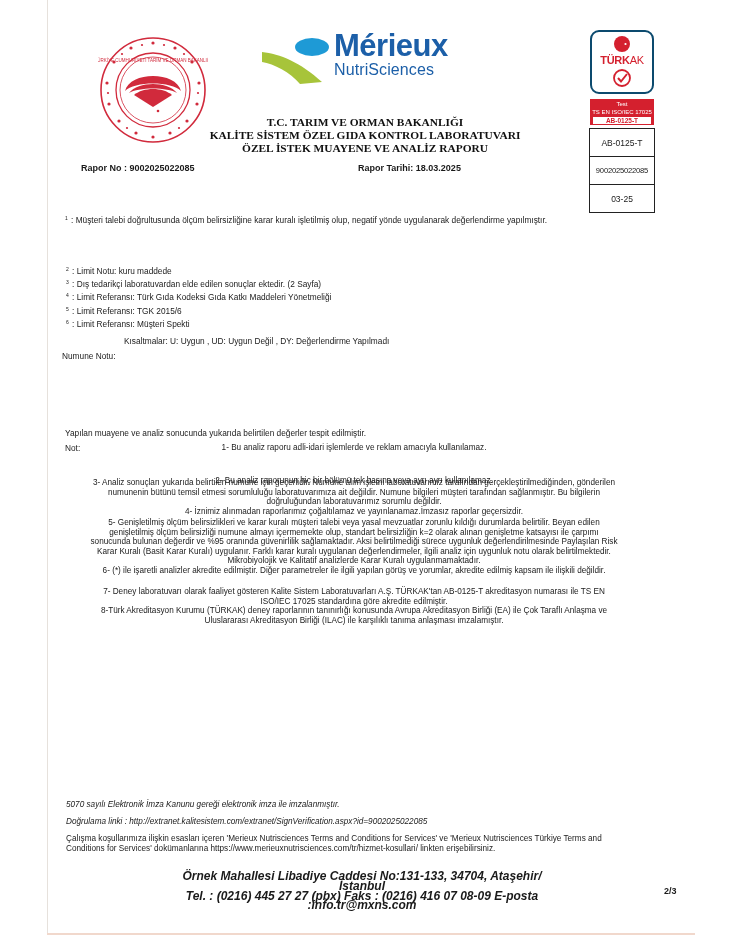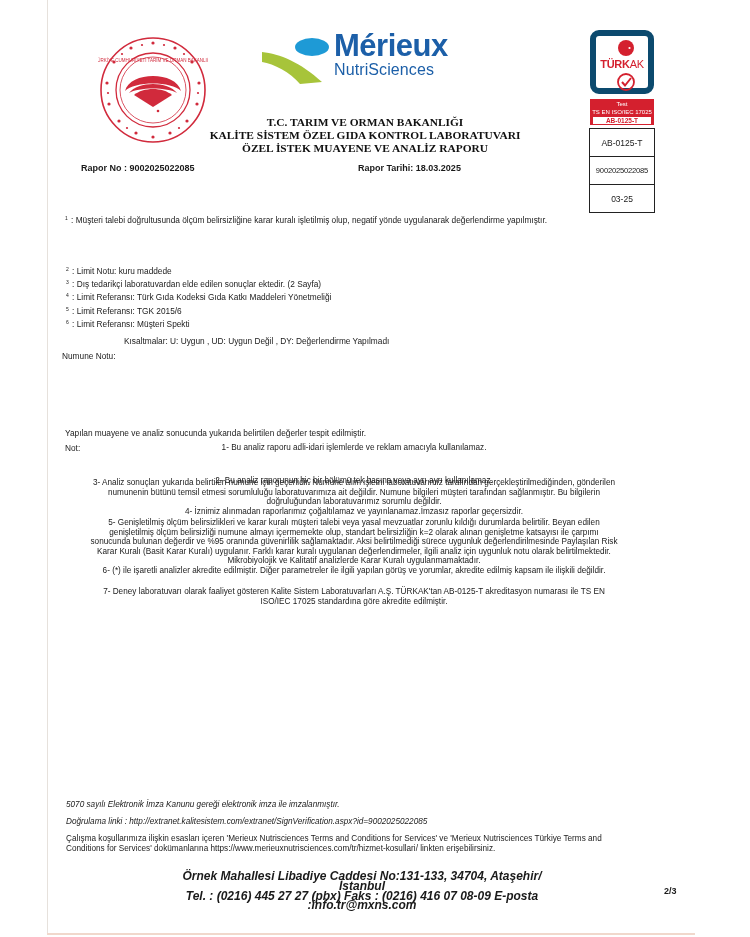--- a/index.html
+++ b/index.html
@@ -15,21 +15,21 @@
 
   
   .seal { left: 98px; top: 35px; width: 110px; height: 110px; }
 
   
   .logo { left: 260px; top: 32px; width: 250px; height: 55px; }
   .logo .brand-top { position: absolute; left: 74px; top: -4px; font-family: "Liberation Sans", sans-serif; font-weight: bold; font-size: 31px; color: #1c5fa8; letter-spacing: -0.5px; }
   .logo .brand-bottom { position: absolute; left: 74px; top: 29px; font-family: "Liberation Sans", sans-serif; font-size: 16px; color: #1c5fa8; letter-spacing: 0.1px; }
 
   
-  .turkak-box { left: 590px; top: 30px; width: 64px; height: 64px; border: 6px solid #0c4a6e; border-radius: 9px; box-sizing: border-box; }
+  .turkak-box { left: 590px; top: 30px; width: 64px; height: 64px; border: 2px solid #0c4a6e; border-radius: 9px; box-sizing: border-box; }
   .turkak-word { position: absolute; left: 0; right: 0; top: 22px; text-align: center; font-size: 11px; font-weight: bold; letter-spacing: -0.3px; }
   .turkak-word .tk1 { color: #d4202e; }
   .turkak-word .tk2 { color: #d4202e; font-weight: normal; }
   .turkak-band { left: 590px; top: 99px; width: 64px; height: 26px; background: #d4202e; color: #fff; font-size: 6px; text-align: center; line-height: 8px; box-sizing: border-box; padding-top: 1px; }
   .turkak-band .accno { display: block; background: #fff; color: #d4202e; margin: 1px 3px 0 3px; font-size: 6.5px; line-height: 7px; font-weight: bold; }
 
   .id-table { left: 589px; top: 128px; width: 66px; border: 1px solid #222; border-collapse: collapse; }
   .id-table td { border: 1px solid #222; text-align: center; font-size: 8.5px; height: 27px; padding: 0; }
   .id-table td.small { font-size: 7.6px; letter-spacing: -0.2px; }
 
@@ -175,20 +175,21 @@
 <div class="abs notes n3">
   <div>3- Analiz sonuçları yukarıda belirtilen numune için geçerlidir. Numune alım işlemi laboratuvarımız tarafından gerçekleştirilmediğinden, gönderilen numunenin bütünü temsil etmesi sorumluluğu laboratuvarımıza ait değildir. Numune bilgileri müşteri tarafından sağlanmıştır. Bu bilgilerin doğruluğundan laboratuvarımız sorumlu değildir.</div>
   <div>4- İznimiz alınmadan raporlarımız çoğaltılamaz ve yayınlanamaz.İmzasız raporlar geçersizdir.</div>
 </div>
 <div class="abs notes n5">
   <div>5- Genişletilmiş ölçüm belirsizlikleri ve karar kuralı müşteri talebi veya yasal mevzuatlar zorunlu kıldığı durumlarda belirtilir. Beyan edilen genişletilmiş ölçüm belirsizliği numune almayı içermemekte olup, standart belirsizliğin k=2 olarak alınan genişletme katsayısı ile çarpımı sonucunda bulunan değerdir ve %95 oranında güvenirlilik sağlamaktadır. Aksi belirtilmediği sürece uygunluk değerlendirilmesinde Paylaşılan Risk Karar Kuralı (Basit Karar Kuralı) uygulanır. Farklı karar kuralı uygulanan değerlendirmeler, ilgili analiz için uygunluk notu olarak belirtilmektedir. Mikrobiyolojik ve Kalitatif analizlerde Karar Kuralı uygulanmamaktadır.</div>
   <div>6- (*) ile işaretli analizler akredite edilmiştir. Diğer parametreler ile ilgili yapılan görüş ve yorumlar, akredite edilmiş kapsam ile ilişkili değildir.</div>
 </div>
 <div class="abs notes n7">
   <div>7- Deney laboratuvarı olarak faaliyet gösteren Kalite Sistem Laboratuvarları A.Ş. TÜRKAK'tan AB-0125-T akreditasyon numarası ile TS EN ISO/IEC 17025 standardına göre akredite edilmiştir.</div>
+  <div>8-Türk Akreditasyon Kurumu (TÜRKAK) deney raporlarının tanınırlığı konusunda Avrupa Akreditasyon Birliği (EA) ile Çok Taraflı Anlaşma ve Uluslararası Akreditasyon Birliği (ILAC) ile karşılıklı tanıma anlaşması imzalamıştır.</div>
 </div>
 
 <div class="abs esign">5070 sayılı Elektronik İmza Kanunu gereği elektronik imza ile imzalanmıştır.</div>
 <div class="abs verify"><span>Doğrulama linki : </span><span>http://extranet.kalitesistem.com/extranet/SignVerification.aspx?id=9002025022085</span></div>
 <div class="abs terms">Çalışma koşullarımıza ilişkin esasları içeren 'Merieux Nutrisciences Terms and Conditions for Services' ve  'Merieux Nutrisciences  Türkiye Terms and Conditions for Services' dokümanlarına https://www.merieuxnutrisciences.com/tr/hizmet-kosullari/ linkten erişebilirsiniz.</div>
 <div class="abs address">
   <div>Örnek Mahallesi Libadiye Caddesi No:131-133, 34704, Ataşehir/İstanbul</div>
   <div>Tel. : (0216) 445 27 27 (pbx)  Faks : (0216) 416 07 08-09 E-posta :info.tr@mxns.com</div>
 </div>
 <div class="abs page-num">2/3</div>

